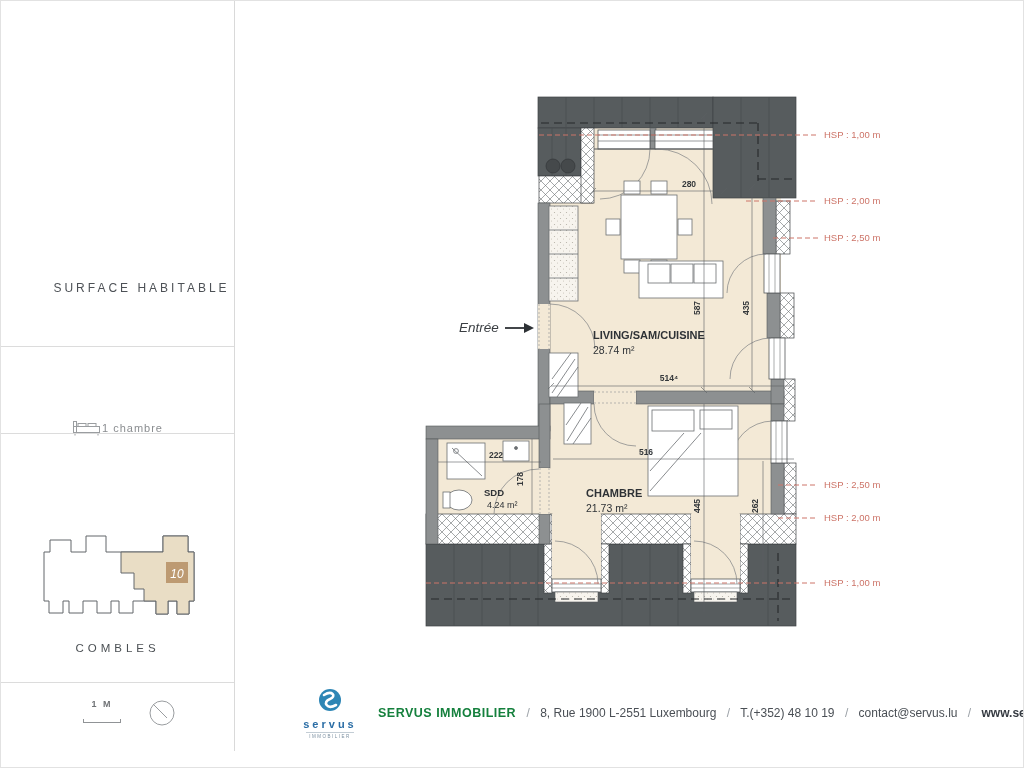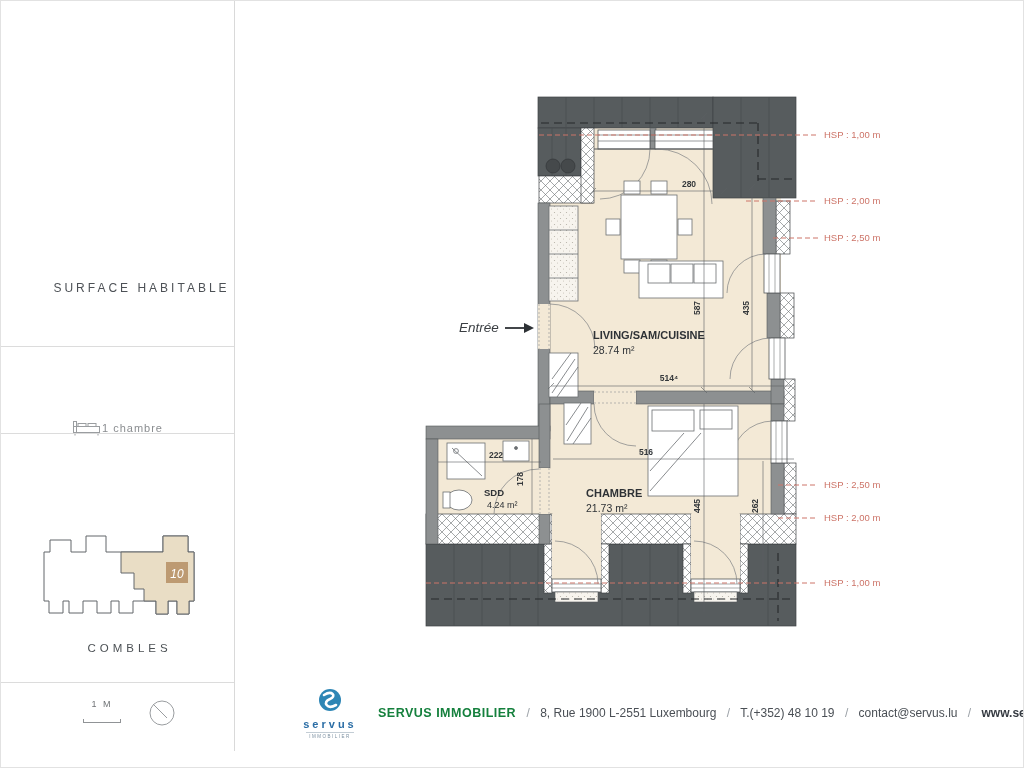--- a/index.html
+++ b/index.html
@@ -16,24 +16,24 @@
           display:flex;align-items:center;justify-content:center;}
   .banner span{color:#fdfdfd;font-family:"DejaVu Serif",serif;font-style:italic;font-size:21px;}
   .surface{position:absolute;left:0;top:272px;width:233px;text-align:center;}
   .surface .val{font-family:"DejaVu Serif",serif;font-style:italic;font-weight:bold;
                 font-size:24px;color:#393e44;}
   .surface .lab{margin-top:8px;font-size:12px;letter-spacing:3px;color:#4d5156;margin-left:48px;}
   .bedrow{position:absolute;left:0;top:374px;width:233px;display:flex;align-items:center;
           justify-content:center;gap:0;margin-top:44px;}
   .bedrow .txt{font-size:11px;letter-spacing:1px;color:#8a8d90;}
   .combles{position:absolute;left:0;top:641px;width:233px;text-align:center;font-size:11.5px;
-           letter-spacing:4px;color:#4b5054;padding-left:12px;}
+           letter-spacing:4px;color:#4b5054;}
   .scalerow{position:absolute;left:0;top:692px;width:233px;height:50px;}
   .scalelabel{position:absolute;left:82px;top:6px;width:38px;text-align:center;font-size:9px;
-              letter-spacing:2px;color:#6f7275;}
+              letter-spacing:2px;color:#6f7275;font-weight:bold;}
   .scaleline{position:absolute;left:82px;top:24px;width:38px;height:5px;
              border-bottom:1px solid #909396;}
   .scaleline:before,.scaleline:after{content:"";position:absolute;bottom:-1px;width:1px;height:4px;background:#909396;}
   .scaleline:before{left:0;} .scaleline:after{right:0;}
   .planwrap{position:absolute;left:410px;top:78px;width:614px;height:560px;}
   .footer{position:absolute;left:297px;top:682px;height:60px;display:flex;align-items:center;}
   .flogo{width:64px;text-align:center;margin-right:16px;}
   .flogo .nm{font-size:11px;font-weight:bold;letter-spacing:3px;color:#2a6da5;margin-top:1px;}
   .flogo .sub{font-size:4.5px;letter-spacing:1.5px;color:#7b8fa0;border-top:1px solid #c3cdd5;
               margin:2px 8px 0 8px;padding-top:1px;}

